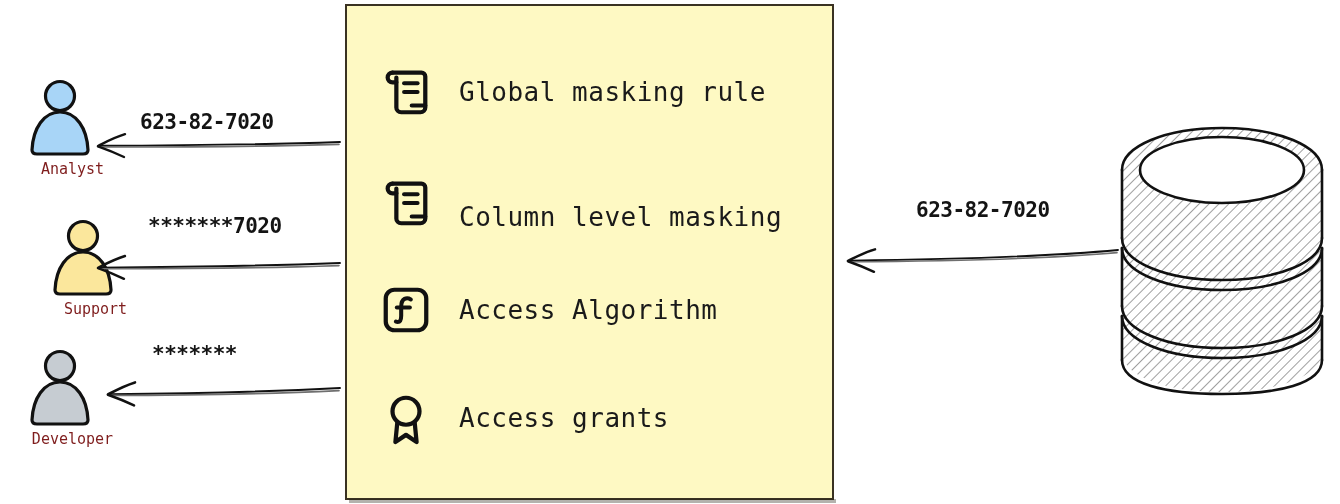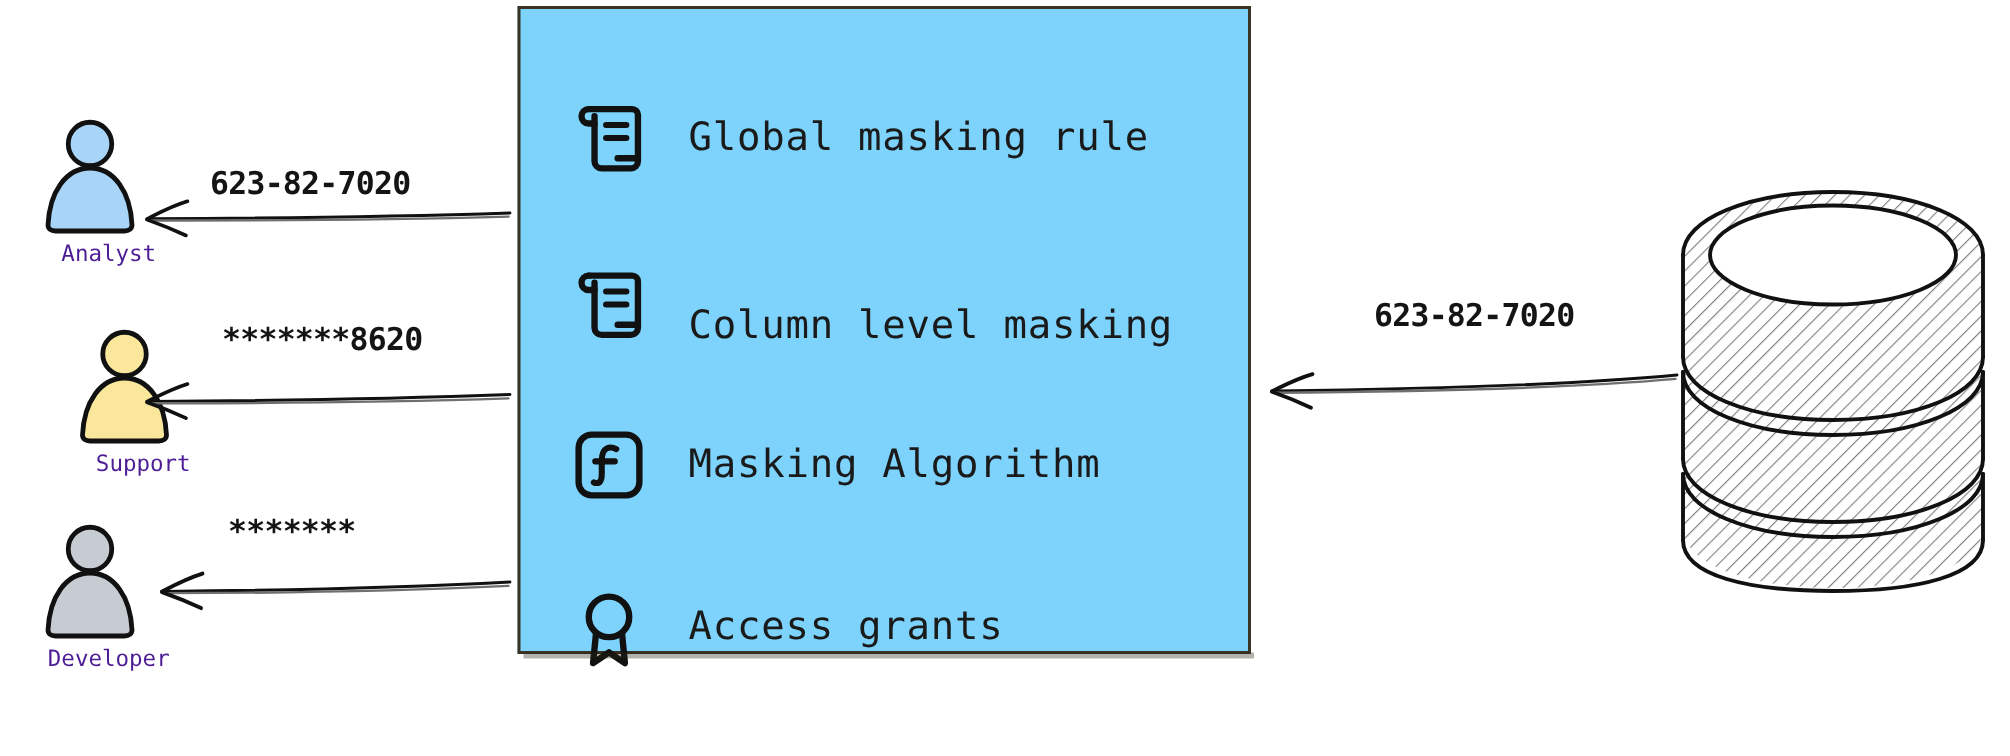--- a/index.html
+++ b/index.html
@@ -27,21 +27,21 @@
   .actor-figure {
     width: 80px;
     height: 86px;
     margin: 0 auto;
     display: block;
   }
   .actor-label {
     font-family: "DejaVu Sans Mono", monospace;
     font-size: 15px;
     font-weight: 500;
-    color: #4c1d95;
+    color: #7f1d1d;
     letter-spacing: 0px;
     line-height: 1;
     margin-top: -2px;
     white-space: nowrap;
     margin-left: 25px;
   }
 
   
   .flow-label {
     position: absolute;
@@ -59,22 +59,22 @@
     position: absolute;
     overflow: visible;
   }
 
   
   #policy-panel {
     position: absolute;
     left: 345px;
     top: 4px;
     width: 489px;
-    height: 432px;
-    background: #7dd3fc;
+    height: 496px;
+    background: #fef9c3;
     border: 2px solid #3a3222;
     box-sizing: border-box;
   }
   #policy-panel::after {
     content: "";
     position: absolute;
     left: 2px;
     right: -4px;
     bottom: -5px;
     height: 4px;
@@ -144,21 +144,21 @@
   </svg>
 
   <div class="actor" style="left:0px; top:218px;padding-left:23px;">
     <svg class="actor-figure" viewBox="0 0 80 86">
       <circle cx="40" cy="18" r="14.5" fill="#FBE79C" stroke="#111" stroke-width="3.2"></circle>
       <path d="M40 34 C24 34 13 50 12 72 C12 74.5 14 76 17 76 L63 76 C66 76 68 74.5 68 72 C67 50 56 34 40 34 Z" fill="#FBE79C" stroke="#111" stroke-width="3.2" stroke-linejoin="round"></path>
     </svg>
     <div class="actor-label">Support</div>
   </div>
 
-  <div class="flow-label" style="left:148px; top:216px;">*******8620</div>
+  <div class="flow-label" style="left:148px; top:216px;">*******7020</div>
 
   <svg class="arrow-svg" style="left:92px; top:248px; width:250px; height:34px;" viewBox="0 0 250 34">
     <path d="M248 15 C200 16.8 120 19 8 19.6" fill="none" stroke="#111" stroke-width="1.9" stroke-linecap="round"></path>
     <path d="M247 17.6 C198 19.2 118 21 7 20.8" fill="none" stroke="#6f6f6f" stroke-width="1.6" stroke-linecap="round"></path>
     <path d="M6 19.8 C14 15.8 22 11.4 33 8" fill="none" stroke="#111" stroke-width="2.4" stroke-linecap="round"></path>
     <path d="M6 20.2 C15 23.4 23 26.6 32 30.8" fill="none" stroke="#111" stroke-width="2.4" stroke-linecap="round"></path>
   </svg>
 
   <div class="actor" style="left:0px; top:348px;">
     <svg class="actor-figure" viewBox="0 0 80 86">
@@ -201,21 +201,21 @@
         </svg>
         <div class="policy-text">Column level masking</div>
       </div>
 
       <div class="policy-row" style="top:274px;">
         <svg class="policy-icon" viewBox="0 0 56 56">
           <rect x="7" y="7" width="42" height="42" rx="9" ry="9" fill="none" stroke="#111" stroke-width="4.4"></rect>
           <path d="M33 17 C33 17 29.5 15 26.5 16.5 C23.5 18 23 21.5 23 25 L23 34 C23 38 22 40.5 19.5 40.5 C18.3 40.5 17.5 40 17.5 40" fill="none" stroke="#111" stroke-width="4.2" stroke-linecap="round" stroke-linejoin="round"></path>
           <line x1="18.5" y1="25.5" x2="32" y2="25.5" stroke="#111" stroke-width="4.2" stroke-linecap="round"></line>
         </svg>
-        <div class="policy-text">Masking Algorithm</div>
+        <div class="policy-text">Access Algorithm</div>
       </div>
 
       <div class="policy-row" style="top:382px;">
         <svg class="policy-icon" viewBox="0 0 56 56">
           <circle cx="28" cy="21" r="14" fill="none" stroke="#111" stroke-width="4.4"></circle>
           <path d="M19 32.5 L17 53 L28 45.5 L39 53 L37 32.5" fill="none" stroke="#111" stroke-width="4.4" stroke-linecap="round" stroke-linejoin="round"></path>
         </svg>
         <div class="policy-text">Access grants</div>
       </div>
 

